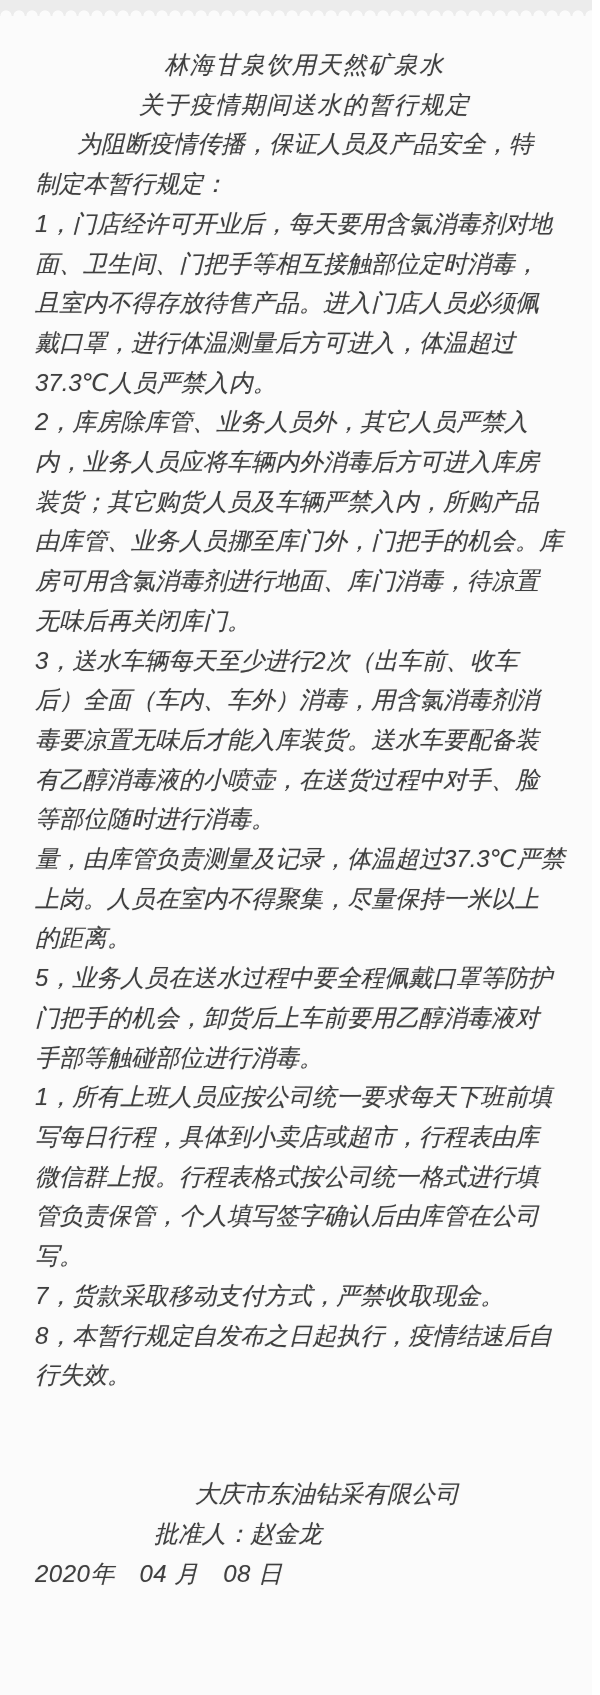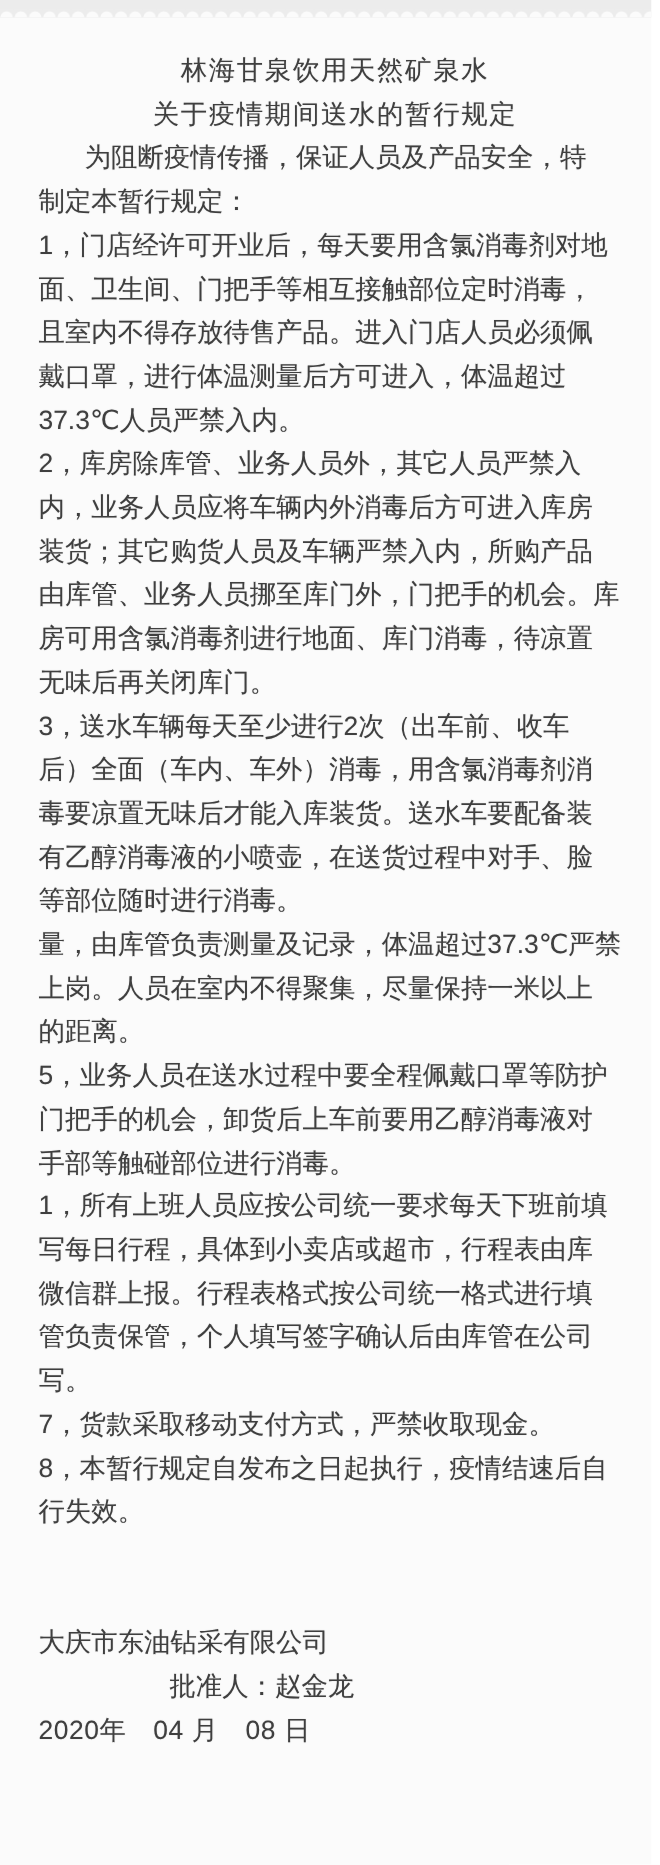--- a/index.html
+++ b/index.html
@@ -13,20 +13,21 @@
     width:600px;
     height:1695px;
     font-family:"Liberation Sans","DejaVu Sans",sans-serif;
     overflow:hidden;
   }
   .page{
     width:592px;
     height:1695px;
     background:var(--bg);
     position:relative;
+    font-style:italic;
   }
   
   .torn-top{
     height:9px;
     background:var(--strip);
   }
   
   .torn-scallops{
     height:7px;
     background-color:var(--strip);
@@ -45,21 +46,21 @@
     min-height:39.7px;
     white-space:nowrap;
   }
   .ln.title{
     text-align:center;
     letter-spacing:1.5px;
   }
   .ln.indent{
     text-indent:42px;
   }
-  .ln.company{ }
+  .ln.company{ margin-left:160px; }
   .ln.approver{ margin-left:119px; }
   .ln.date{ letter-spacing:0.5px; }
 </style>
 </head>
 <body>
 
 <div class="page">
   <div class="torn-top"></div>
   <div class="torn-scallops"></div>
   <div class="doc" id="doc">

